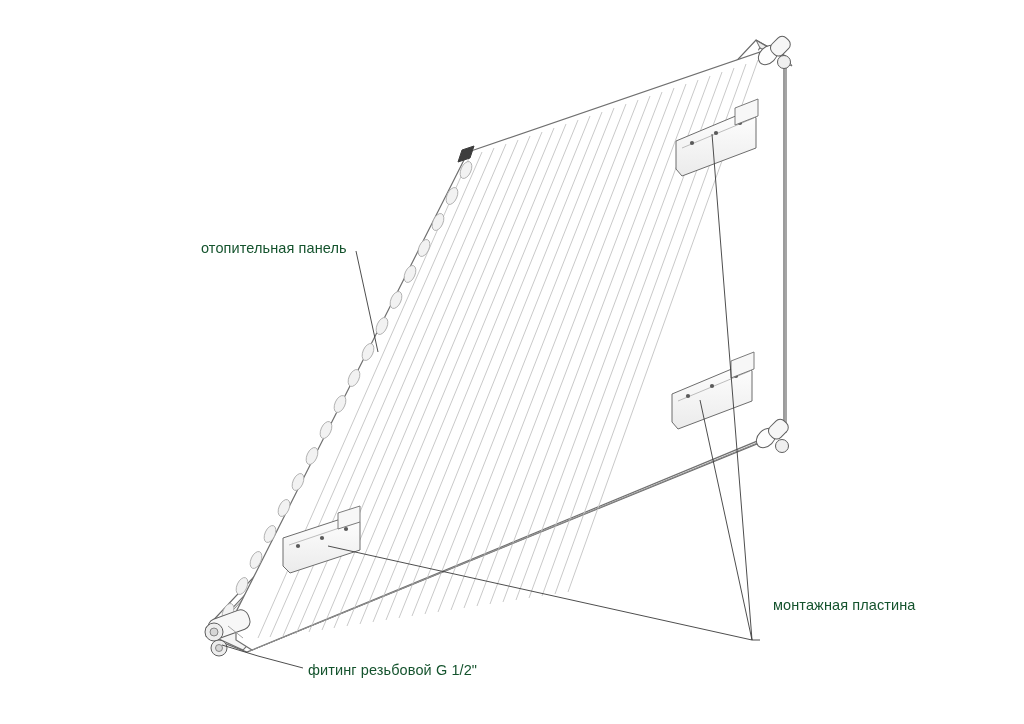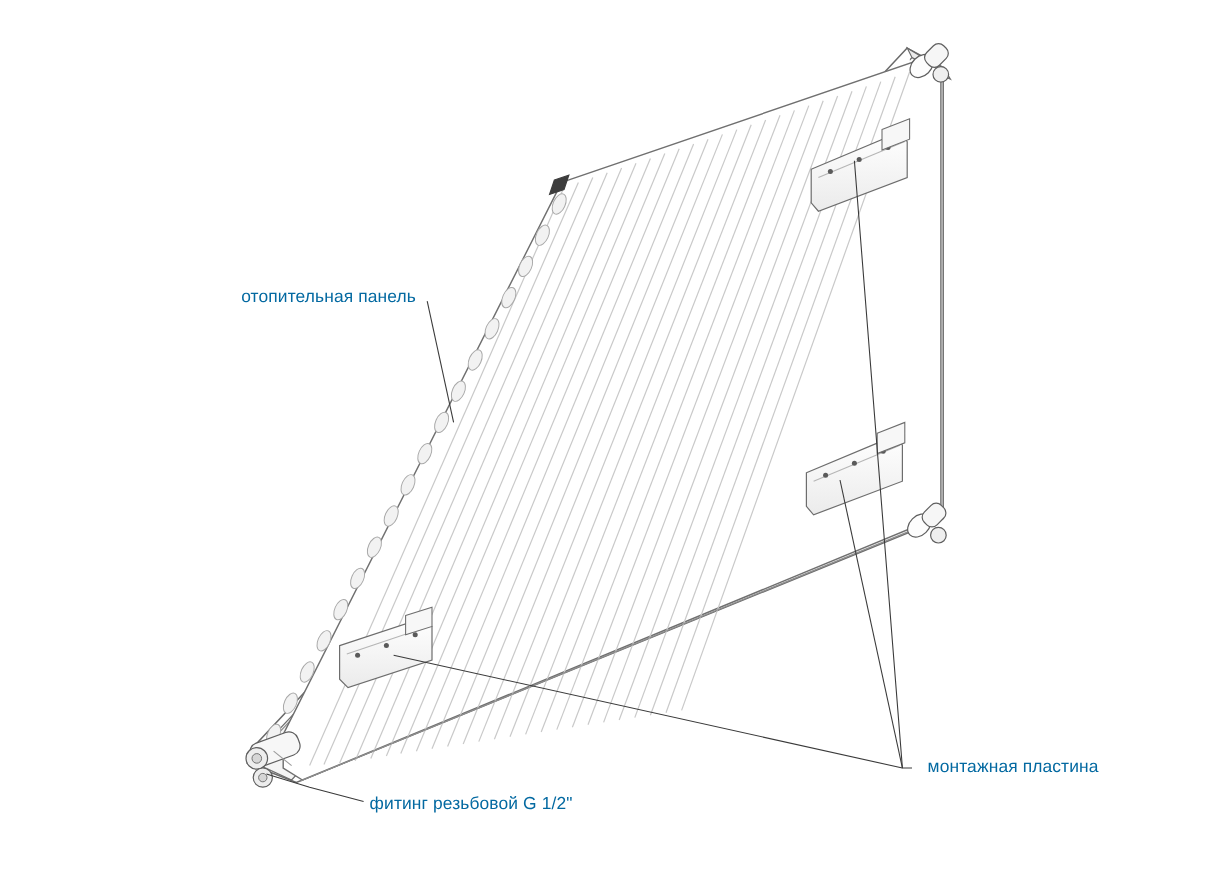--- a/index.html
+++ b/index.html
@@ -19,26 +19,26 @@
     position: absolute;
     left: 0;
     top: 0;
     width: 1024px;
     height: 724px;
   }
   .callout-label {
     position: absolute;
     font-family: "Liberation Sans", sans-serif;
     font-size: 14.5px;
-    color: #0369a1;
+    color: #14532d;
     white-space: nowrap;
     letter-spacing: 0.1px;
   }
   #label-panel { left: 201px; top: 240px; }
-  #label-plate { left: 773px; top: 631px; }
+  #label-plate { left: 773px; top: 597px; }
   #label-fitting { left: 308px; top: 662px; }
 </style>
 </head>
 <body>
 
 <div id="stage">
 
   <svg id="diagram-svg" viewBox="0 0 1024 724">
     <defs>
       <linearGradient id="faceGrad" x1="0" y1="0" x2="0" y2="1">

